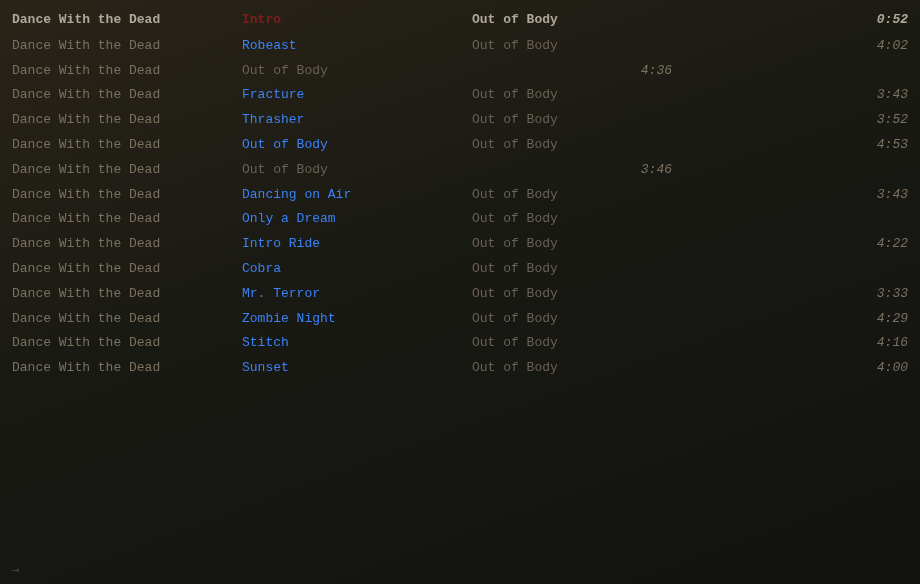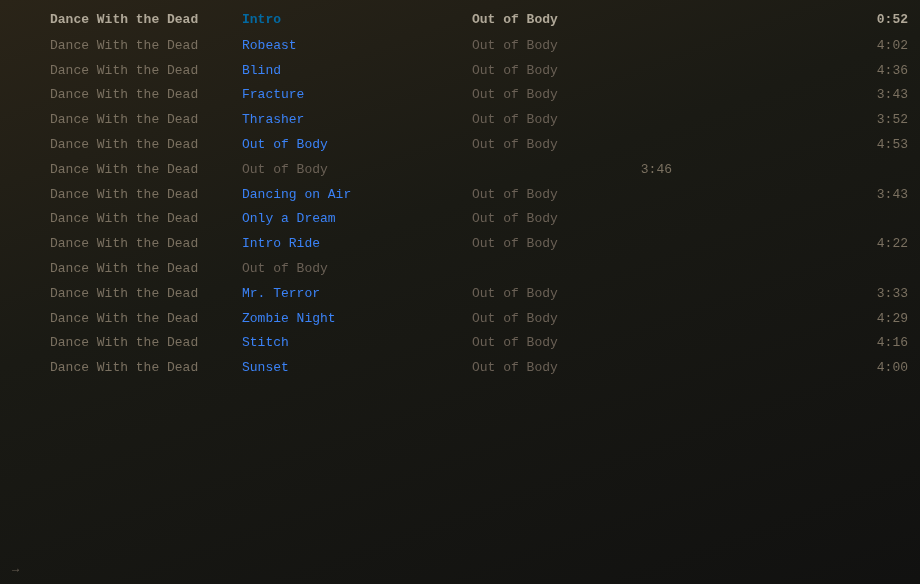--- a/index.html
+++ b/index.html
@@ -32,38 +32,38 @@
     }
 
     .track-row:first-child {
       color: #b0a898;
       font-weight: bold;
       padding-bottom: 3px;
     }
 
     .col-artist {
       color: #7a7060;
-      margin-left: 38px;
     }
 
     .col-title {
       color: #3b82f6;
     }
 
     .track-row:first-child .col-title {
-      color: #0369a1;
+      color: #7f1d1d;
     }
 
     .col-album {
       color: #6a6055;
     }
 
     .col-duration {
       text-align: right;
       color: #7a7060;
+      font-style: italic;
     }
 
     .track-row:first-child .col-artist,
     .track-row:first-child .col-album,
     .track-row:first-child .col-duration {
       color: #b0a898;
     }
 
     .footer {
       position: absolute;
@@ -85,21 +85,20 @@
     <span class="col-duration">0:52</span>
   </div>
 <div class="track-row">
       <span class="col-artist">Dance With the Dead</span>
       <span class="col-title">Robeast</span>
       <span class="col-album">Out of Body</span>
       <span class="col-duration">4:02</span>
     </div>
     <div class="track-row">
       <span class="col-artist">Dance With the Dead</span>
-      <span class="col-title">Blind</span>
       <span class="col-album">Out of Body</span>
       <span class="col-duration">4:36</span>
     </div>
     <div class="track-row">
       <span class="col-artist">Dance With the Dead</span>
       <span class="col-title">Fracture</span>
       <span class="col-album">Out of Body</span>
       <span class="col-duration">3:43</span>
     </div>
     <div class="track-row">
@@ -131,20 +130,21 @@
       <span class="col-album">Out of Body</span>
     </div>
     <div class="track-row">
       <span class="col-artist">Dance With the Dead</span>
       <span class="col-title">Intro Ride</span>
       <span class="col-album">Out of Body</span>
       <span class="col-duration">4:22</span>
     </div>
     <div class="track-row">
       <span class="col-artist">Dance With the Dead</span>
+      <span class="col-title">Cobra</span>
       <span class="col-album">Out of Body</span>
     </div>
     <div class="track-row">
       <span class="col-artist">Dance With the Dead</span>
       <span class="col-title">Mr. Terror</span>
       <span class="col-album">Out of Body</span>
       <span class="col-duration">3:33</span>
     </div>
     <div class="track-row">
       <span class="col-artist">Dance With the Dead</span>

